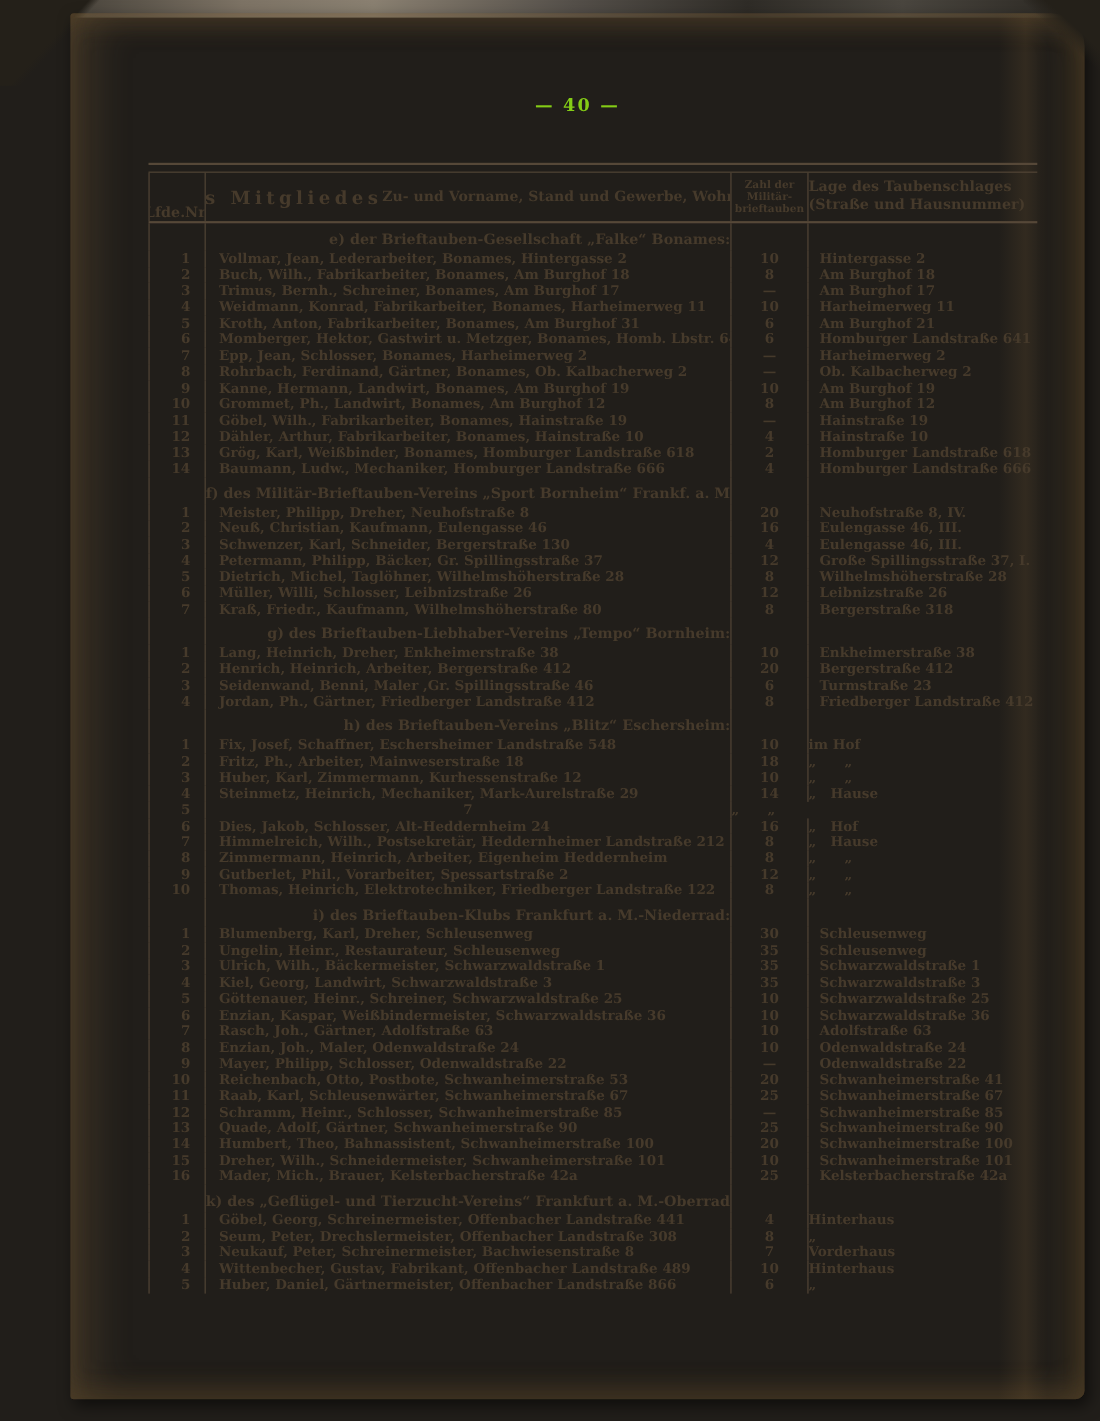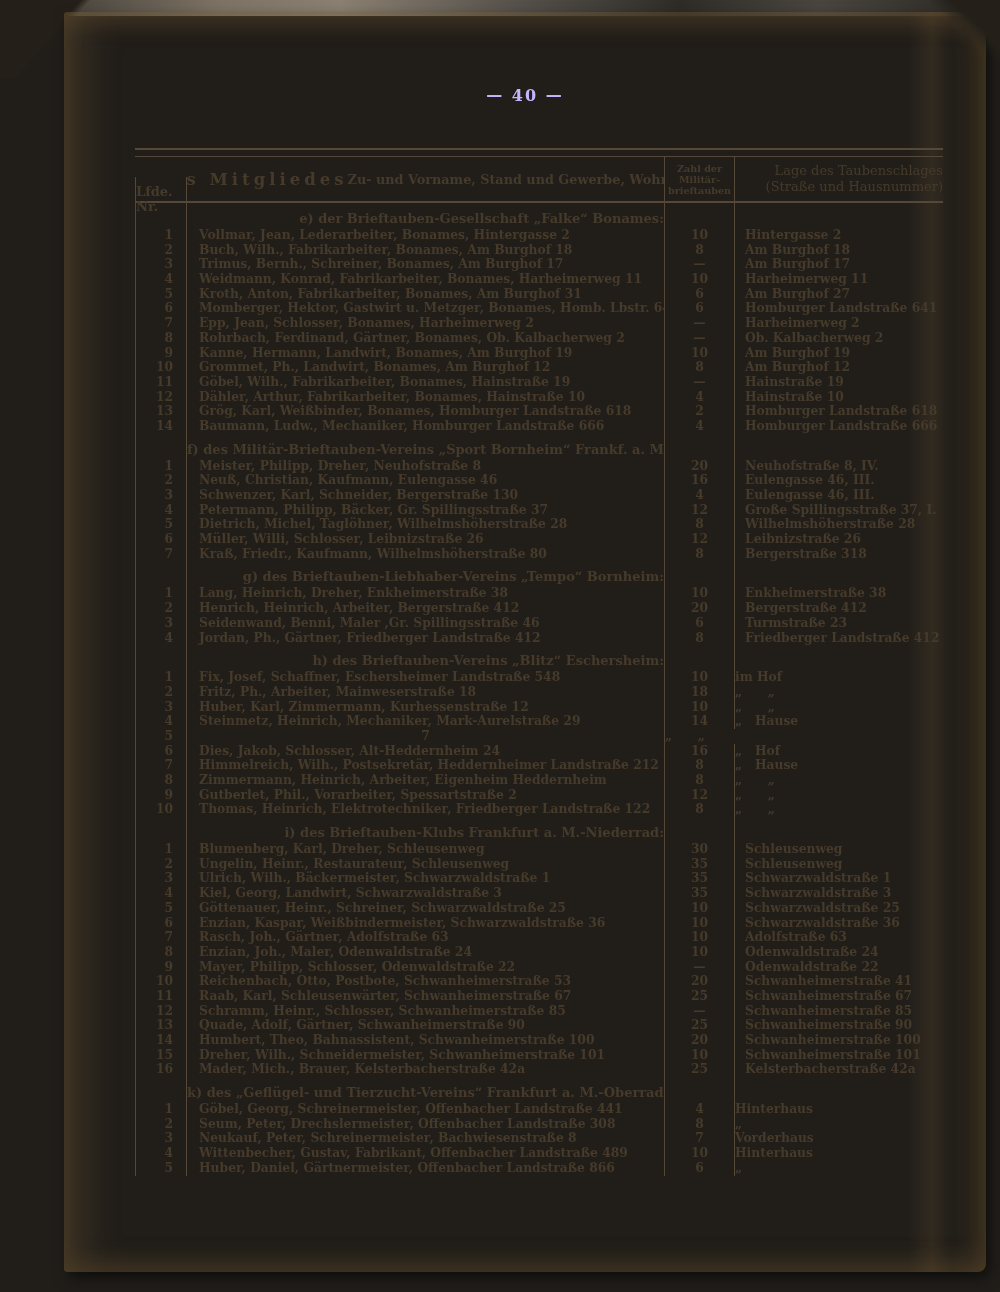--- a/index.html
+++ b/index.html
@@ -47,41 +47,41 @@
       inset 0 14px 20px rgba(120,95,60,.18),
       4px 6px 14px rgba(0,0,0,.55);
   }
   
   .page-fold{
     position:absolute;top:0;bottom:0;right:34px;width:44px;pointer-events:none;
     background:linear-gradient(90deg,rgba(110,85,50,0),rgba(110,85,50,.22) 55%,rgba(110,85,50,0));
   }
   .page-number{
     position:absolute;top:74px;left:0;width:100%;
-    text-align:center;font-size:16px;font-weight:bold;color:#c4b5fd;letter-spacing:2px;
+    text-align:center;font-size:16px;font-weight:bold;color:#84cc16;letter-spacing:2px;
   }
   
   .reg-table{
     position:absolute;left:71px;top:136px;width:808px;color:#463a2b;
   }
   .rule-double{height:6px;border-top:2.4px solid #564838;border-bottom:1.6px solid #564838;}
   .rule-thick{height:0;border-top:2.6px solid #564838;}
   .grid{display:grid;grid-template-columns:52px 478px 70px 208px;}
   .cell{overflow:hidden;white-space:pre;}
   .vr{border-right:1.9px solid #564838;}
   .vl{border-left:1.9px solid #564838;}
   
   .thead{height:44px;}
   .thead .cell{height:44px;}
-  .h-nr{display:flex;flex-direction:column;justify-content:center;align-items:flex-start;font-size:13px;font-weight:bold;line-height:15px;margin-top:20px;}
+  .h-nr{display:flex;flex-direction:row;justify-content:center;align-items:flex-end;font-size:13px;font-weight:bold;line-height:15px;}
   .h-member{display:flex;flex-direction:row;justify-content:center;align-items:center;}
   .h-member .l1{font-size:16.5px;font-weight:bold;letter-spacing:4px;}
   .h-member .l2{font-size:12.8px;font-weight:bold;margin-top:0;}
   .h-count{display:flex;flex-direction:column;justify-content:center;align-items:center;font-size:9.6px;font-weight:bold;line-height:11px;}
-  .h-loc{display:flex;flex-direction:column;justify-content:center;align-items:flex-end;font-size:13px;font-weight:normal;line-height:16px;}
+  .h-loc{display:flex;flex-direction:column;justify-content:center;align-items:flex-start;font-size:13px;font-weight:bold;line-height:16px;}
   
   .trow .cell{height:14.7px;line-height:14.8px;font-size:12.3px;font-weight:bold;}
   .trow .nr{text-align:right;padding-right:13px;}
   .trow .member{padding-left:12px;}
   .trow .cnt{text-align:center;}
   .trow .loc{padding-left:10px;}
   .trow.loc-center .loc{padding-left:0;text-align:left;}
   .section-row .cell{height:25px;line-height:32px;font-size:13px;font-weight:bold;}
   .section-row .member{text-align:right;padding-left:0;}
 </style>
@@ -150,21 +150,21 @@
         <div class="grid trow data-row">
           <div class="cell vl vr nr">4</div>
           <div class="cell vr member">Weidmann, Konrad, Fabrikarbeiter, Bonames, Harheimerweg 11</div>
           <div class="cell vr cnt">10</div>
           <div class="cell loc">Harheimerweg 11</div>
         </div>
         <div class="grid trow data-row">
           <div class="cell vl vr nr">5</div>
           <div class="cell vr member">Kroth, Anton, Fabrikarbeiter, Bonames, Am Burghof 31</div>
           <div class="cell vr cnt">6</div>
-          <div class="cell loc">Am Burghof 27</div>
+          <div class="cell loc">Am Burghof 21</div>
         </div>
         <div class="grid trow data-row">
           <div class="cell vl vr nr">6</div>
           <div class="cell vr member">Momberger, Hektor, Gastwirt u. Metzger, Bonames, Homb. Lbstr. 641</div>
           <div class="cell vr cnt">6</div>
           <div class="cell loc">Homburger Landstraße 641</div>
         </div>
         <div class="grid trow data-row">
           <div class="cell vl vr nr">7</div>
           <div class="cell vr member">Epp, Jean, Schlosser, Bonames, Harheimerweg 2</div>

